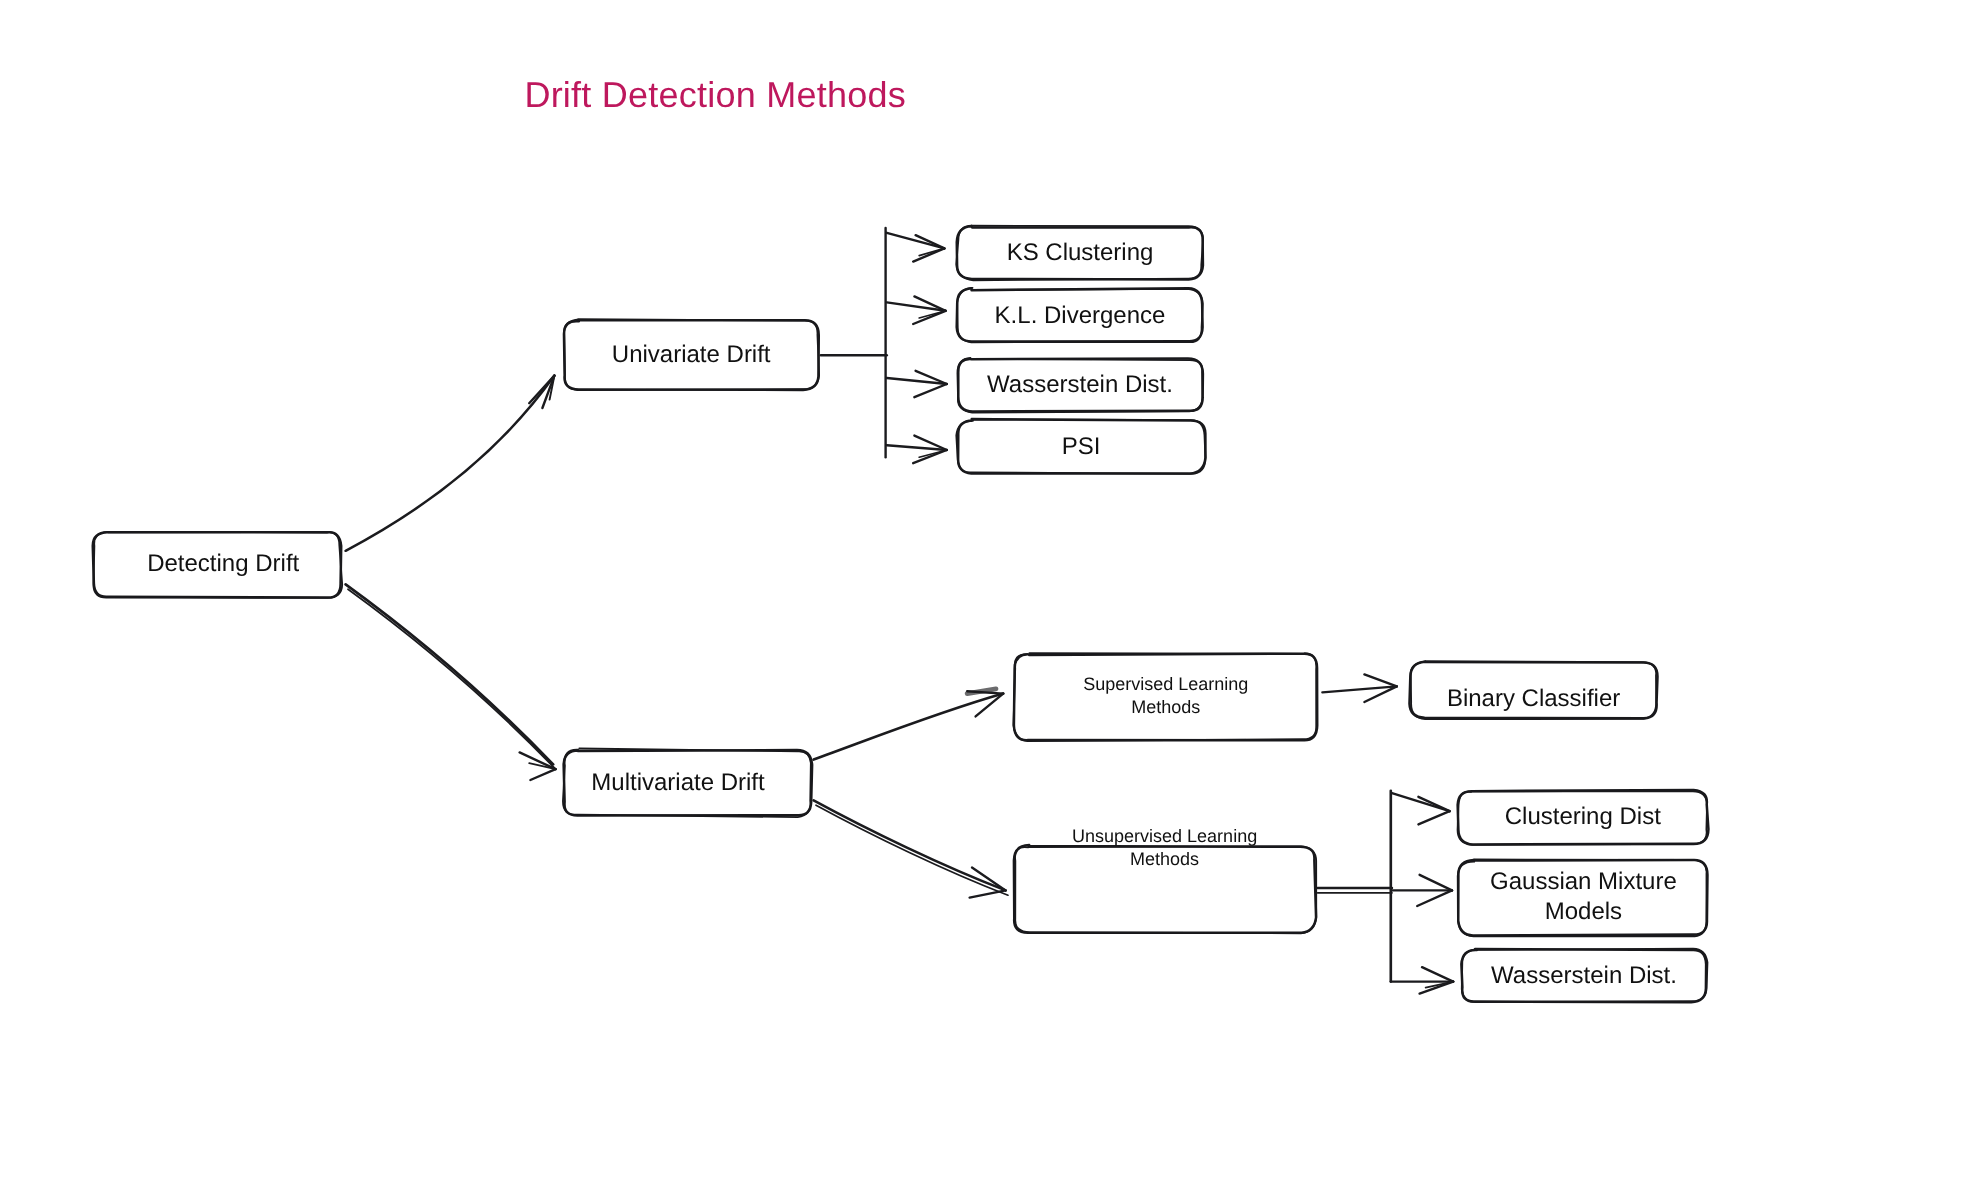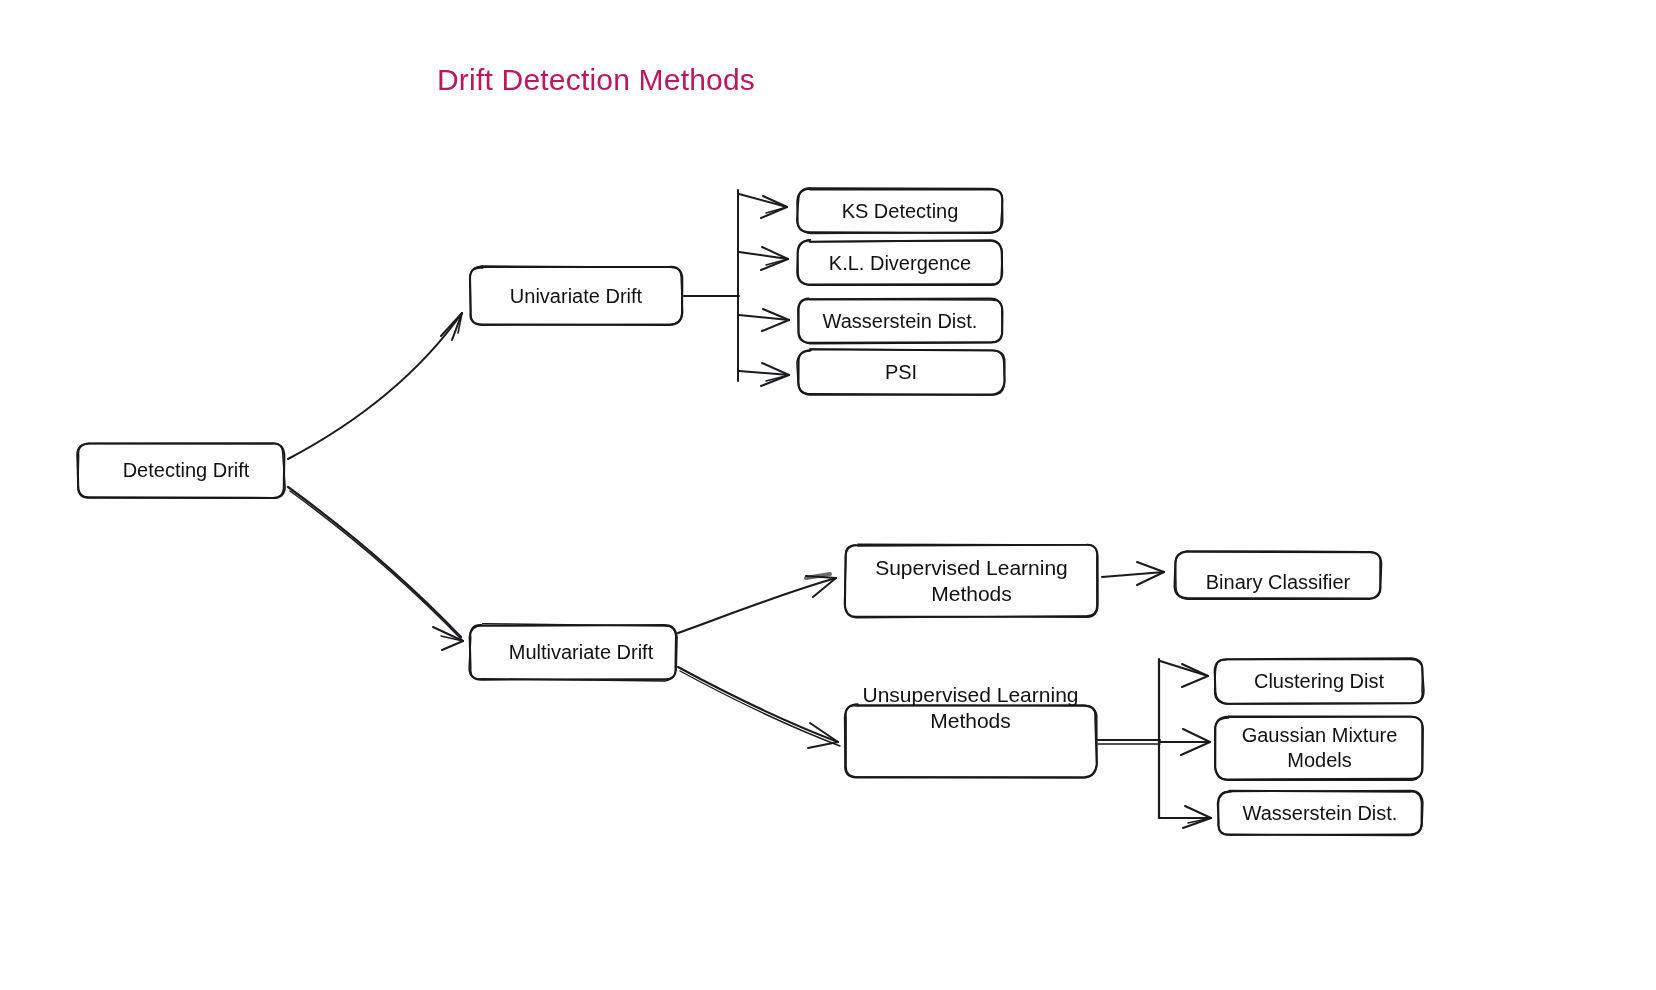--- a/index.html
+++ b/index.html
@@ -30,21 +30,21 @@
     color: #be185d;
     letter-spacing: 0.2px;
     white-space: nowrap;
   }
   .node {
     position: absolute;
     display: flex;
     align-items: center;
     justify-content: center;
     text-align: center;
-    font-size: 21px;
+    font-size: 15px;
     line-height: 1.25;
     color: #111111;
     box-sizing: border-box;
     padding: 2px 10px;
     white-space: pre-line;
     pointer-events: auto;
   }
   .node.small { font-size: 20px; }
   svg { display: block; }
   .sketch-stroke {
@@ -211,25 +211,25 @@
       <g>
         <path class="sketch-stroke" d="M1229.2846387863553 790.81792206793 L1410.2651111607743 791.5867740637561 Q1421.2128742218079 791.0257603112728 1421.781177139553 803.4434345251152 L1421.5849582673911 823.5571400171877 Q1421.468871498233 834.5080767156128 1409.3499756813749 835.2992627625816 L1229.4047332764626 834.6299988271808 Q1217.3052083969606 835.2939939980832 1218.6612483985075 822.7340923311813 L1217.8217372897182 803.4695690160942 Q1218.7871334083318 790.9274333957245 1230.7302883155319 791.6485057837556" stroke-width="2.1"></path>
         <path class="sketch-stroke" d="M1230.8135011205977 791.5182433613661 L1410.9532140265467 790.4842547897176 Q1421.3146707060814 790.6000252072234 1422.8928105602938 802.0544883968097 L1422.1729293889705 823.0806871420614 Q1421.8307531362077 834.2557199480738 1410.2644072361124 834.3345483544443 L1230.192946124772 834.9824729686987 Q1219.100420452282 835.1695379025626 1218.1280958897564 824.2343051683783 L1218.5854820260245 801.8226337433432 Q1218.5676789113636 792.1949695360357 1231.243991543047 790.896326160988" stroke-width="1.5"></path>
       </g>
     </g>
 </svg>
 
 <div id="label-layer">
     <div class="node small" style="left: 78px; top: 443px; width: 206px; height: 55px; padding-left: 20px;">Detecting Drift</div>
     <div class="node small" style="left: 470px; top: 267px; width: 212px; height: 58px;">Univariate Drift</div>
-    <div class="node small" style="left: 798px; top: 189px; width: 204px; height: 44px;">KS Detecting</div>
+    <div class="node small" style="left: 798px; top: 189px; width: 204px; height: 44px;">KS Clustering</div>
     <div class="node small" style="left: 798px; top: 241px; width: 204px; height: 44px;">K.L. Divergence</div>
     <div class="node small" style="left: 798px; top: 299px; width: 204px; height: 44px;">Wasserstein Dist.</div>
     <div class="node small" style="left: 798px; top: 350px; width: 206px; height: 44px;">PSI</div>
-    <div class="node small" style="left: 478px; top: 625px; width: 206px; height: 55px; text-align: right;">Multivariate Drift</div>
+    <div class="node small" style="left: 462px; top: 625px; width: 206px; height: 55px; text-align: right;">Multivariate Drift</div>
     <div class="node" style="left: 845px; top: 545px; width: 253px; height: 72px;">Supervised Learning
 Methods</div>
     <div class="node small" style="left: 1175px; top: 552px; width: 206px; height: 61px;">Binary Classifier</div>
     <div class="node" style="left: 845px; top: 672px; width: 251px; height: 72px;">Unsupervised Learning
 Methods</div>
     <div class="node small" style="left: 1215px; top: 659px; width: 208px; height: 44px;">Clustering Dist</div>
     <div class="node small" style="left: 1216px; top: 717px; width: 207px; height: 62px;">Gaussian Mixture
 Models</div>
     <div class="node small" style="left: 1218px; top: 791px; width: 204px; height: 44px;">Wasserstein Dist.</div>
   </div>

